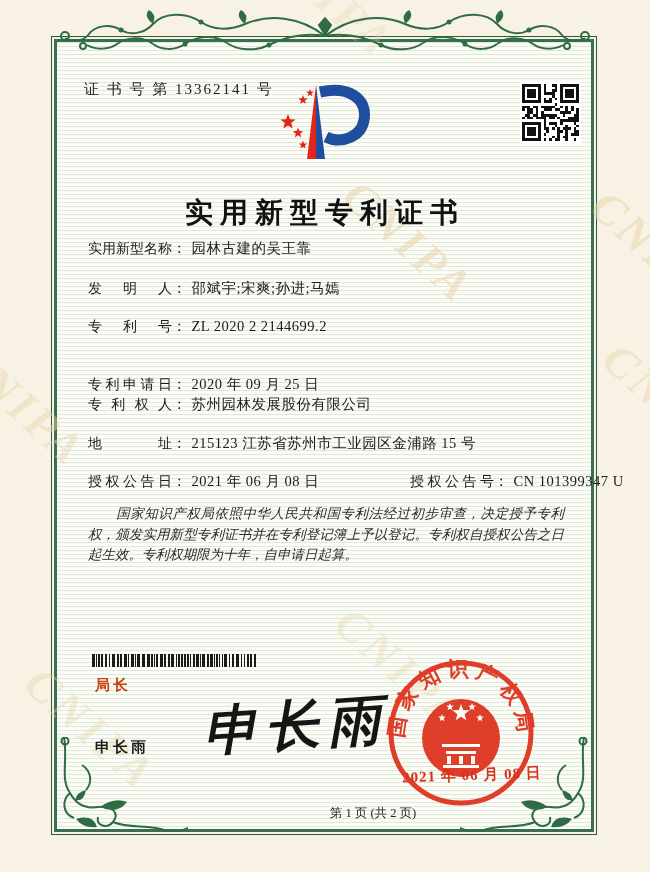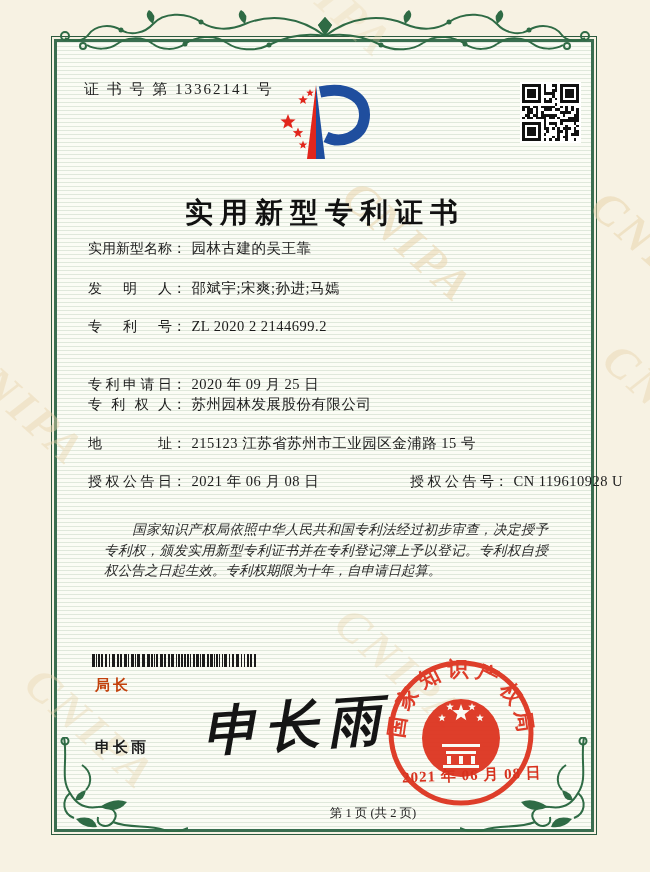--- a/index.html
+++ b/index.html
@@ -43,21 +43,21 @@
   .row{position:absolute;left:88px;font-size:14.5px;white-space:nowrap;color:#1b1b1b;}
   .flabel{display:inline-block;width:84px;font-size:14px;text-align:justify;text-align-last:justify;}
   .colon{display:inline-block;margin-right:5px;}
   .fvalue{letter-spacing:0.5px;text-align:right;}
   .row2col{position:absolute;left:322px;top:0;}
   .paras{
     position:absolute;left:88px;top:504px;width:476px;z-index:4;
     font-size:13.5px;line-height:20.5px;text-align:justify;color:#2a2a2a;
     font-style:italic;
   }
-  .paras p{margin:16px;text-indent:2.1em;}
+  .paras p{margin:0;text-indent:2.1em;}
   .barcode{position:absolute;left:92px;top:654px;}
   .signer-title{position:absolute;left:95px;top:676px;font-size:15px;font-weight:bold;
     font-family:"Liberation Sans","DejaVu Sans",sans-serif;letter-spacing:3px;color:#c2410c;}
   .signer-name{position:absolute;left:95px;top:738px;font-size:15px;font-weight:bold;
     font-family:"Liberation Sans","DejaVu Sans",sans-serif;letter-spacing:3px;color:#1d1d1d;}
   .signature{
     position:absolute;left:203px;top:690px;font-size:54px;font-style:italic;font-weight:600;
     letter-spacing:8px;color:#151515;transform:rotate(-4deg);z-index:5;white-space:nowrap;
   }
   .seal{position:absolute;left:386px;top:658px;z-index:6;opacity:.95;}
@@ -306,21 +306,21 @@
     </div>
     <div class="row" style="top:395px;">
       <span class="flabel">专利权人</span><span class="colon">：</span><span class="fvalue">苏州园林发展股份有限公司</span>
     </div>
     <div class="row" style="top:434px;">
       <span class="flabel">地址</span><span class="colon">：</span><span class="fvalue">215123 江苏省苏州市工业园区金浦路 15 号</span>
     </div>
     <div class="row" style="top:472px;">
       <span class="flabel">授权公告日</span><span class="colon">：</span><span class="fvalue">2021 年 06 月 08 日</span>
       <span class="row2col">
-        <span class="flabel">授权公告号</span><span class="colon">：</span><span class="fvalue">CN 119610928 U</span>
+        <span class="flabel">授权公告号</span><span class="colon">：</span><span class="fvalue">CN 101399347 U</span>
       </span>
     </div>
 
     <div class="paras">
       <p>国家知识产权局依照中华人民共和国专利法经过初步审查，决定授予专利权，颁发实用新型专利证书并在专利登记簿上予以登记。专利权自授权公告之日起生效。专利权期限为十年，自申请日起算。</p>
     </div>
 
     <svg class="barcode" width="170" height="13" viewBox="0 0 170 13">
       <g>
           <rect x="0" y="0" width="3" height="13" fill="#1b1b1b"></rect>

